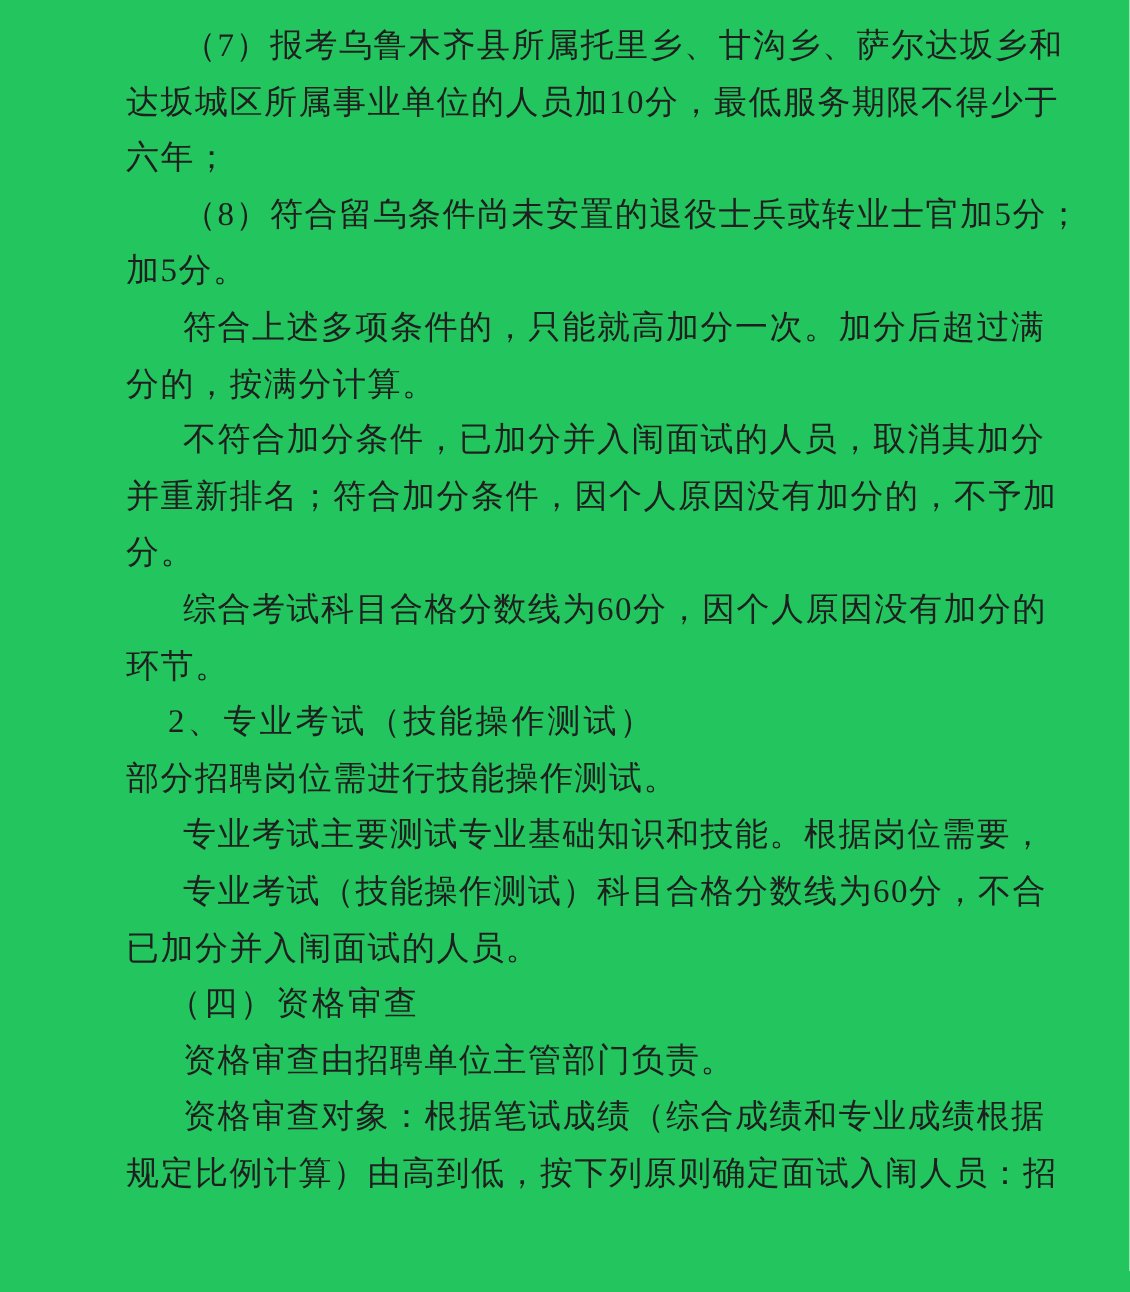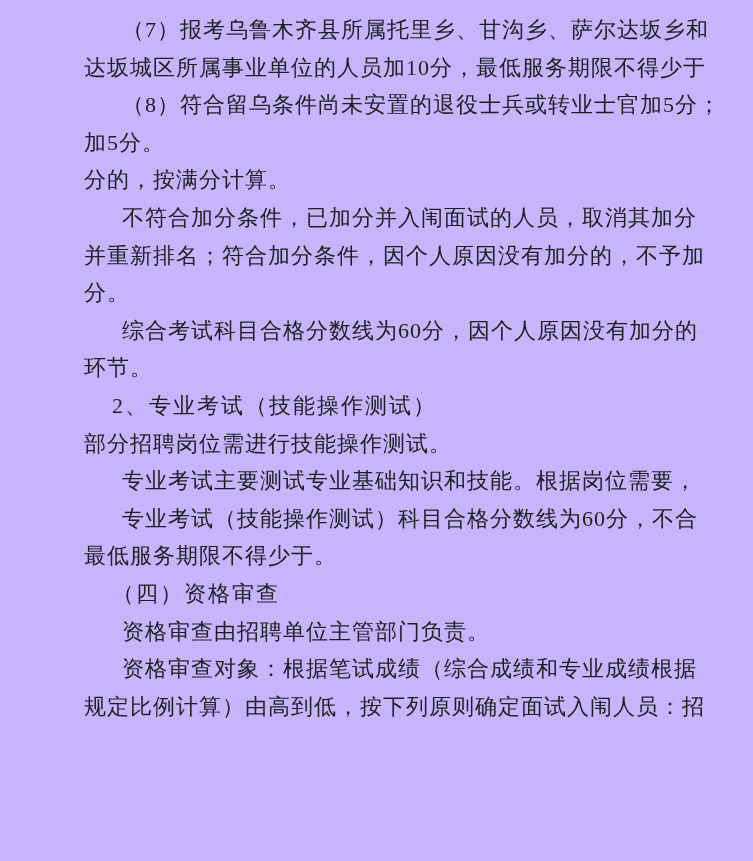--- a/index.html
+++ b/index.html
@@ -4,21 +4,21 @@
 <style>
   html, body {
     margin: 0;
     padding: 0;
     background: #ffffff;
   }
   .page {
     position: relative;
     width: 753px;
     height: 861px;
-    background: #c4b5fd;
+    background: #22c55e;
     overflow: hidden;
     box-sizing: border-box;
     padding: 11px 78px 0 84px;
     font-family: "Liberation Serif", "DejaVu Serif", serif;
     font-size: 22px;
     line-height: 37.6px;
     color: #1f1f1f;
   }
   .line {
     white-space: nowrap;
@@ -36,32 +36,34 @@
   .line .lead {
     font-weight: normal;
   }
 </style>
 </head>
 <body>
 
 <div class="page">
   <div class="line indent">（7）报考乌鲁木齐县所属托里乡、甘沟乡、萨尔达坂乡和</div>
   <div class="line">达坂城区所属事业单位的人员加10分，最低服务期限不得少于</div>
+  <div class="line">六年；</div>
   <div class="line indent">（8）符合留乌条件尚未安置的退役士兵或转业士官加5分；</div>
   <div class="line">加5分。</div>
+  <div class="line indent">符合上述多项条件的，只能就高加分一次。加分后超过满</div>
   <div class="line">分的，按满分计算。</div>
   <div class="line indent">不符合加分条件，已加分并入闱面试的人员，取消其加分</div>
   <div class="line">并重新排名；符合加分条件，因个人原因没有加分的，不予加</div>
   <div class="line">分。</div>
   <div class="line indent">综合考试科目合格分数线为60分，因个人原因没有加分的</div>
   <div class="line">环节。</div>
   <div class="line bold">2、专业考试（技能操作测试）</div>
   <div class="line">部分招聘岗位需进行技能操作测试。</div>
   <div class="line indent">专业考试主要测试专业基础知识和技能。根据岗位需要，</div>
   <div class="line indent">专业考试（技能操作测试）科目合格分数线为60分，不合</div>
-  <div class="line">最低服务期限不得少于。</div>
+  <div class="line">已加分并入闱面试的人员。</div>
   <div class="line bold">（四）资格审查</div>
   <div class="line indent">资格审查由招聘单位主管部门负责。</div>
   <div class="line indent">
     <span class="lead">资格审查对象：</span><span>根据笔试成绩（综合成绩和专业成绩根据</span>
   </div>
   <div class="line">规定比例计算）由高到低，按下列原则确定面试入闱人员：招</div>
 </div>
 
 </body></html>

